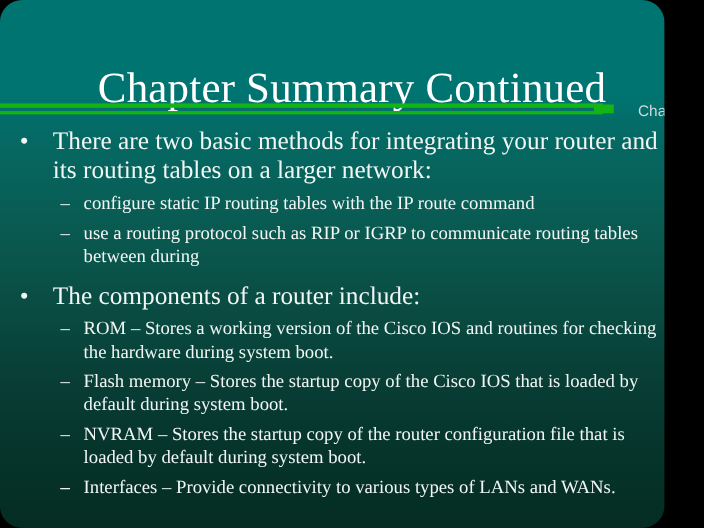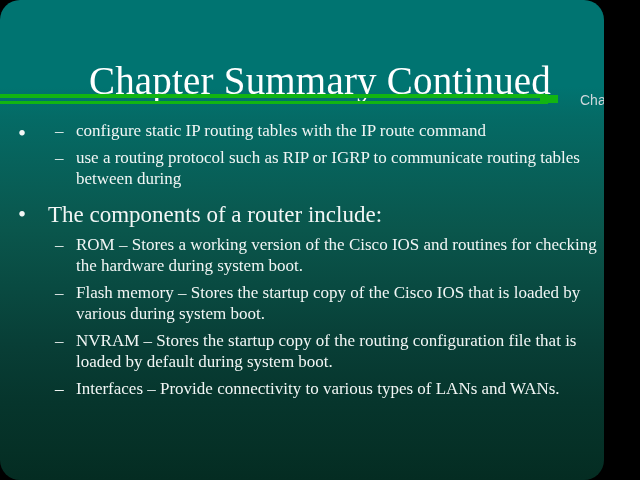--- a/index.html
+++ b/index.html
@@ -140,20 +140,21 @@
 
   <div id="chapter-marker"></div>
 
   <div id="chapter-label">Chapter 11</div>
 
   <div id="body">
 
     <div class="group">
       <div class="lvl1">
         <span class="marker">•</span>
+        <span>There are two basic methods for integrating your router and its routing tables on a larger network:</span>
       </div>
       <div class="lvl2">
         <span class="marker">–</span>
         <span>configure static IP routing tables with the IP route command</span>
       </div>
       <div class="lvl2">
         <span class="marker">–</span>
         <span>use a routing protocol such as RIP or IGRP to communicate routing tables between during</span>
       </div>
     </div>
@@ -162,25 +163,25 @@
       <div class="lvl1">
         <span class="marker">•</span>
         <span>The components of a router include:</span>
       </div>
       <div class="lvl2">
         <span class="marker">–</span>
         <span>ROM – Stores a working version of the Cisco IOS and routines for checking the hardware during system boot.</span>
       </div>
       <div class="lvl2">
         <span class="marker">–</span>
-        <span>Flash memory – Stores the startup copy of the Cisco IOS that is loaded by various during system boot.</span>
+        <span>Flash memory – Stores the startup copy of the Cisco IOS that is loaded by default during system boot.</span>
       </div>
       <div class="lvl2">
         <span class="marker">–</span>
-        <span>NVRAM – Stores the startup copy of the routing configuration file that is loaded by default during system boot.</span>
+        <span>NVRAM – Stores the startup copy of the router configuration file that is loaded by default during system boot.</span>
       </div>
       <div class="lvl2">
         <span class="marker">–</span>
       </div>
       <div class="lvl2">
         <span class="marker">–</span>
         <span>Interfaces – Provide connectivity to various types of LANs and WANs.</span>
       </div>
     </div>
 

